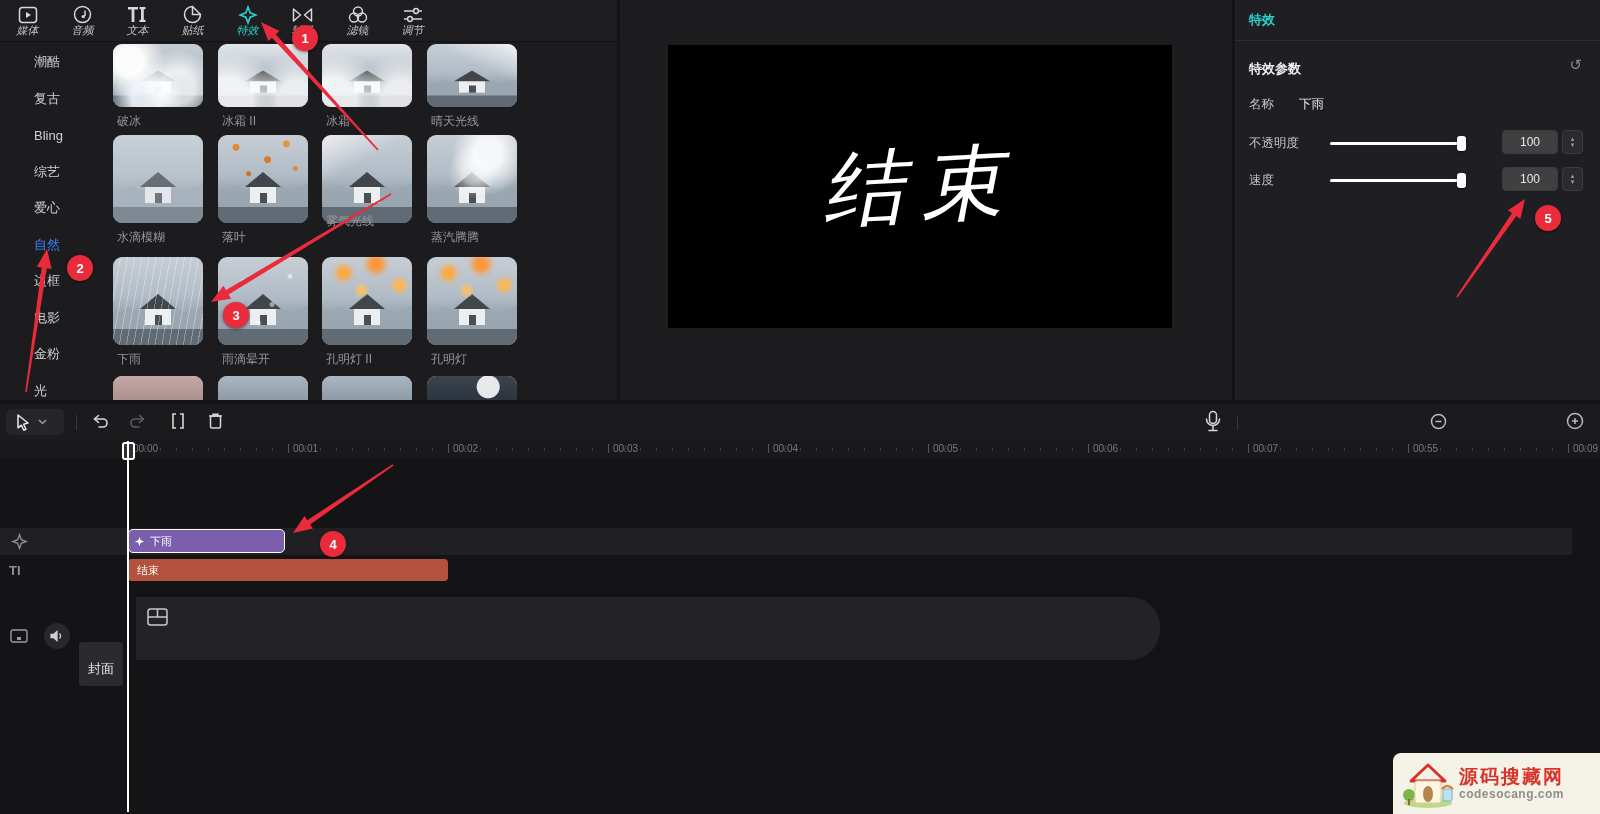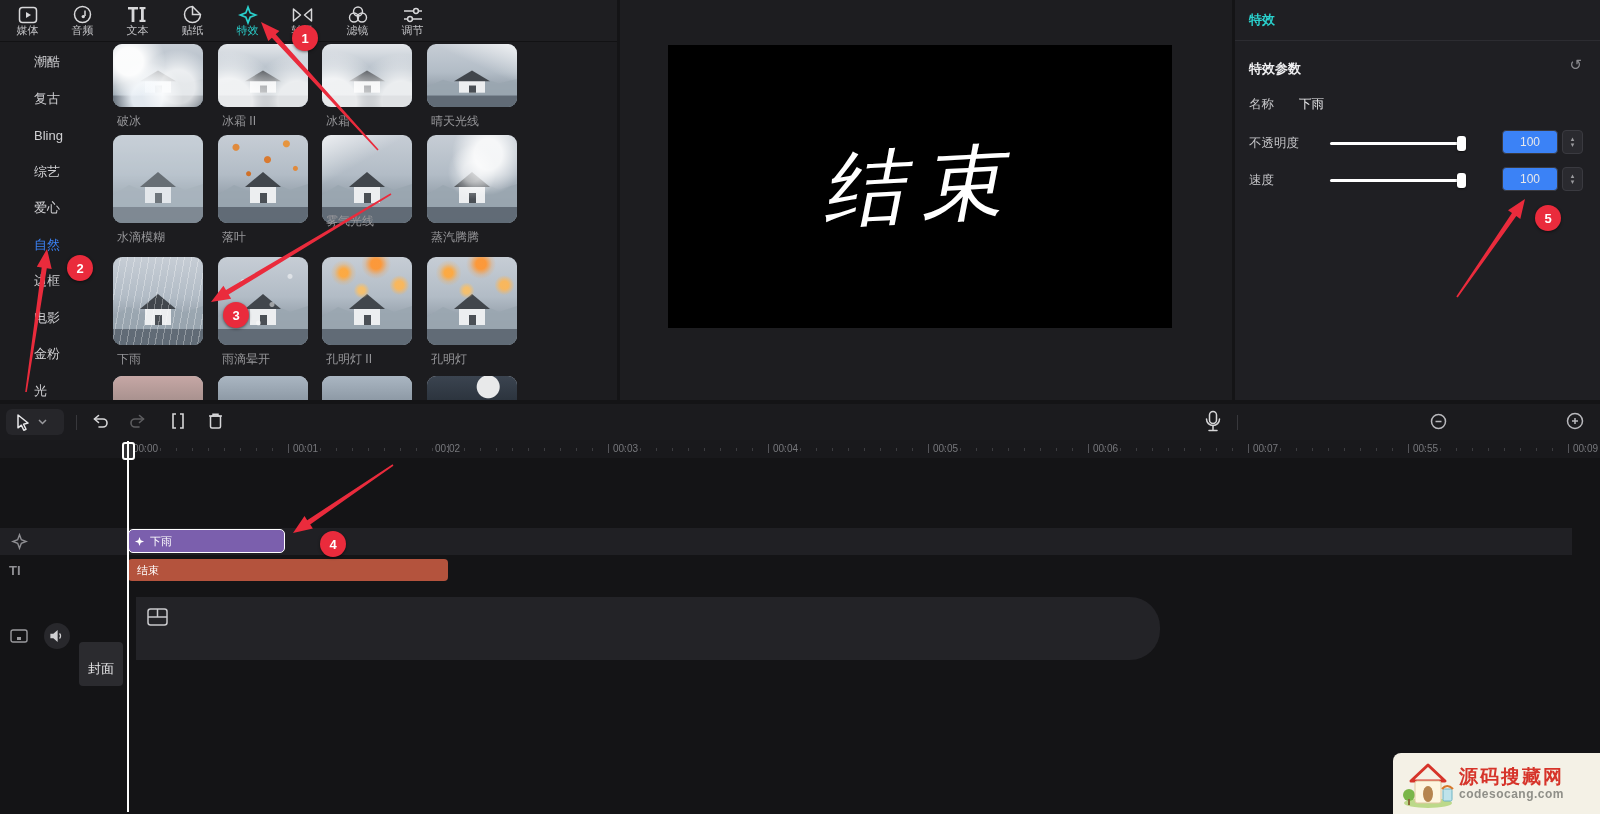--- a/index.html
+++ b/index.html
@@ -4,21 +4,21 @@
 <style>
   html,body{margin:0;padding:0;background:#141416;}
   body{width:1600px;height:814px;position:relative;overflow:hidden;
        font-family:"Liberation Sans","DejaVu Sans",sans-serif;color:#ddd;-webkit-font-smoothing:antialiased;}
   .abs{position:absolute;}
   svg{display:block;}
 
   
   .left-panel{position:absolute;left:0;top:0;width:617px;height:400px;background:#1c1c1f;}
   .top-toolbar{position:absolute;left:0;top:0;width:617px;height:41px;background:#1e1e21;border-bottom:1px solid #121214;display:flex;align-items:center;}
-  .tab{width:55px;height:41px;display:flex;flex-direction:column;align-items:center;justify-content:center;gap:1px;cursor:pointer;}
+  .tab{width:55px;height:41px;display:flex;flex-direction:column;align-items:center;justify-content:center;gap:1px;cursor:pointer;font-style:italic;}
   .tab .t-icon{height:18px;display:flex;align-items:center;justify-content:center;}
   .tab .t-label{font-size:11px;color:#c2c2c5;line-height:11px;}
   .tab.active .t-label{color:#2ad1cd;}
   .cat-list{position:absolute;left:0;top:44px;width:110px;}
   .cat{height:36.5px;display:flex;align-items:center;padding-left:34px;font-size:13px;color:#d0d0d3;cursor:pointer;}
   .cat.active{color:#3b82f6;}
   .grid{position:absolute;left:110px;top:41px;width:507px;height:359px;overflow:hidden;}
   .thumb{position:absolute;width:90px;border-radius:9px;overflow:hidden;cursor:pointer;
          background:linear-gradient(180deg,#c6cdd5 0%,#b2bcc6 45%,#939ea9 72%,#707b86 100%);}
   .thumb-label{position:absolute;font-size:12px;color:#97979a;white-space:nowrap;}
@@ -58,21 +58,21 @@
   .insp-tab{margin-left:14px;font-size:13px;font-weight:bold;color:#2ad1cd;cursor:pointer;}
   .insp-section{position:absolute;left:14px;top:60px;font-size:13px;font-weight:bold;color:#f0f0f2;}
   .reset-btn{position:absolute;right:18px;top:56px;font-size:15px;color:#8a8a8e;cursor:pointer;}
   .name-row{position:absolute;left:0;top:96px;width:100%;height:20px;}
   .name-label{position:absolute;left:14px;font-size:12.5px;color:#c6c6c9;}
   .name-value{position:absolute;left:64px;font-size:12.5px;color:#e8e8ea;}
   .param-row{position:absolute;left:0;width:365px;height:26px;}
   .p-label{position:absolute;left:14px;top:5px;font-size:12.5px;color:#c6c6c9;}
   .p-track{position:absolute;left:95px;top:12px;width:132px;height:3px;background:#fff;border-radius:2px;cursor:pointer;}
   .p-handle{position:absolute;right:-4px;top:-6px;width:9px;height:15px;background:#fff;border-radius:3px;box-shadow:0 1px 2px rgba(0,0,0,.6);}
-  .p-value{position:absolute;left:267px;top:0;width:54px;height:22px;background:#3b82f6;border:1px solid #3a3a40;border-radius:4px;color:#e8e8ea;font-size:12px;text-align:center;line-height:22px;cursor:text;}
+  .p-value{position:absolute;left:267px;top:0;width:54px;height:22px;background:#404040;border:1px solid #3a3a40;border-radius:4px;color:#e8e8ea;font-size:12px;text-align:center;line-height:22px;cursor:text;}
   .p-stepper{position:absolute;left:327px;top:0;width:19px;height:22px;background:#2a2a2f;border:1px solid #3a3a40;border-radius:4px;display:flex;flex-direction:column;align-items:center;justify-content:center;line-height:6px;font-size:7px;color:#9a9a9e;cursor:pointer;}
 
   
   .tl-toolbar{position:absolute;left:0;top:404px;width:1600px;height:36px;background:#1b1b1e;}
   .tool-group{position:absolute;left:6px;top:5px;width:58px;height:26px;background:#26262a;border-radius:6px;display:flex;align-items:center;cursor:pointer;}
   .tl-sep{position:absolute;top:11px;width:1px;height:15px;background:#38383c;}
   .tl-icon{position:absolute;top:7px;cursor:pointer;}
   .dim{opacity:.35;}
   .ruler{position:absolute;left:0;top:440px;width:1600px;height:18px;background:#19191c;overflow:hidden;}
   .ruler-label{position:absolute;top:3px;font-size:10px;color:#77787c;}
@@ -532,21 +532,21 @@
     <div class="mtick" style="left: 1504px;"></div>
     <div class="mtick" style="left: 1520px;"></div>
     <div class="mtick" style="left: 1536px;"></div>
     <div class="mtick" style="left: 1552px;"></div>
     <div class="mtick" style="left: 1584px;"></div>
     <div class="tick" style="left: 128px; top: 4px; height: 9px;"></div>
     <div class="ruler-label" style="left: 133px;">00:00</div>
     <div class="tick" style="left: 288px; top: 4px; height: 9px;"></div>
     <div class="ruler-label" style="left: 293px;">00:01</div>
     <div class="tick" style="left: 448px; top: 4px; height: 9px;"></div>
-    <div class="ruler-label" style="left: 435px;">00:02</div>
+    <div class="ruler-label" style="left: 453px;">00:02</div>
     <div class="tick" style="left: 608px; top: 4px; height: 9px;"></div>
     <div class="ruler-label" style="left: 613px;">00:03</div>
     <div class="tick" style="left: 768px; top: 4px; height: 9px;"></div>
     <div class="ruler-label" style="left: 773px;">00:04</div>
     <div class="tick" style="left: 928px; top: 4px; height: 9px;"></div>
     <div class="ruler-label" style="left: 933px;">00:05</div>
     <div class="tick" style="left: 1088px; top: 4px; height: 9px;"></div>
     <div class="ruler-label" style="left: 1093px;">00:06</div>
     <div class="tick" style="left: 1248px; top: 4px; height: 9px;"></div>
     <div class="ruler-label" style="left: 1253px;">00:07</div>

